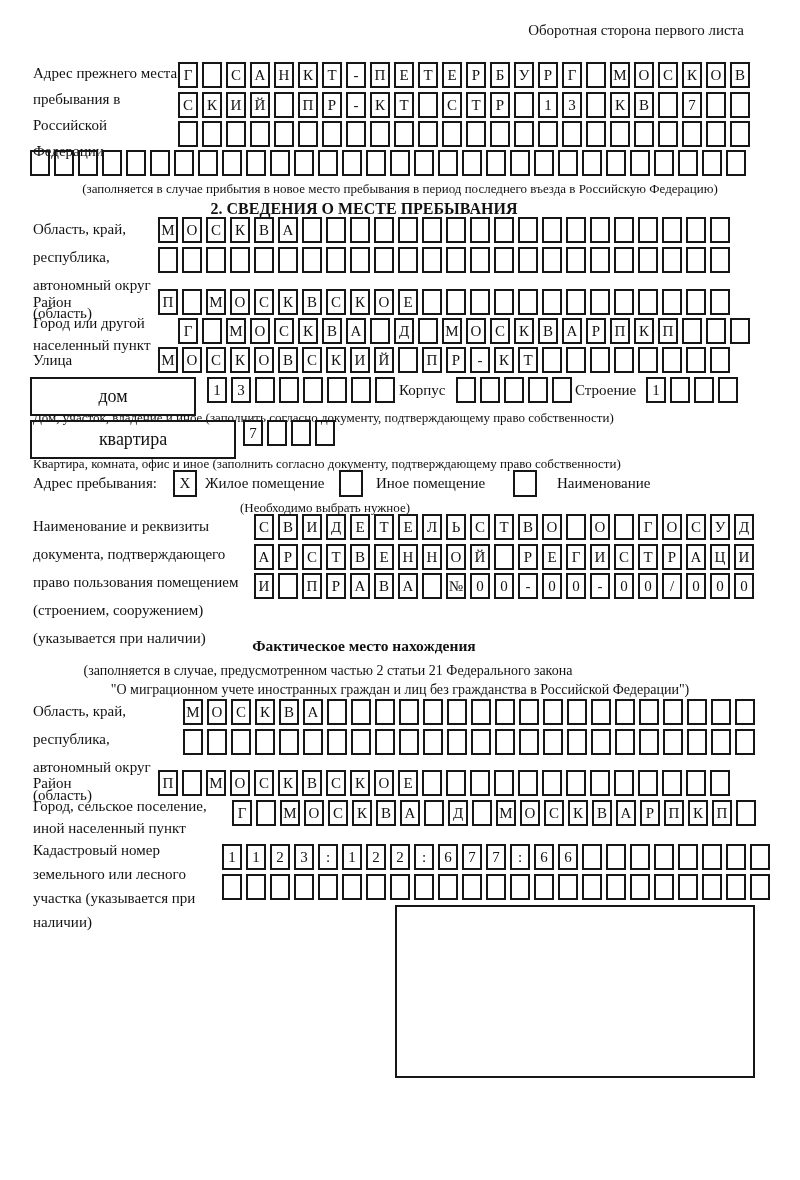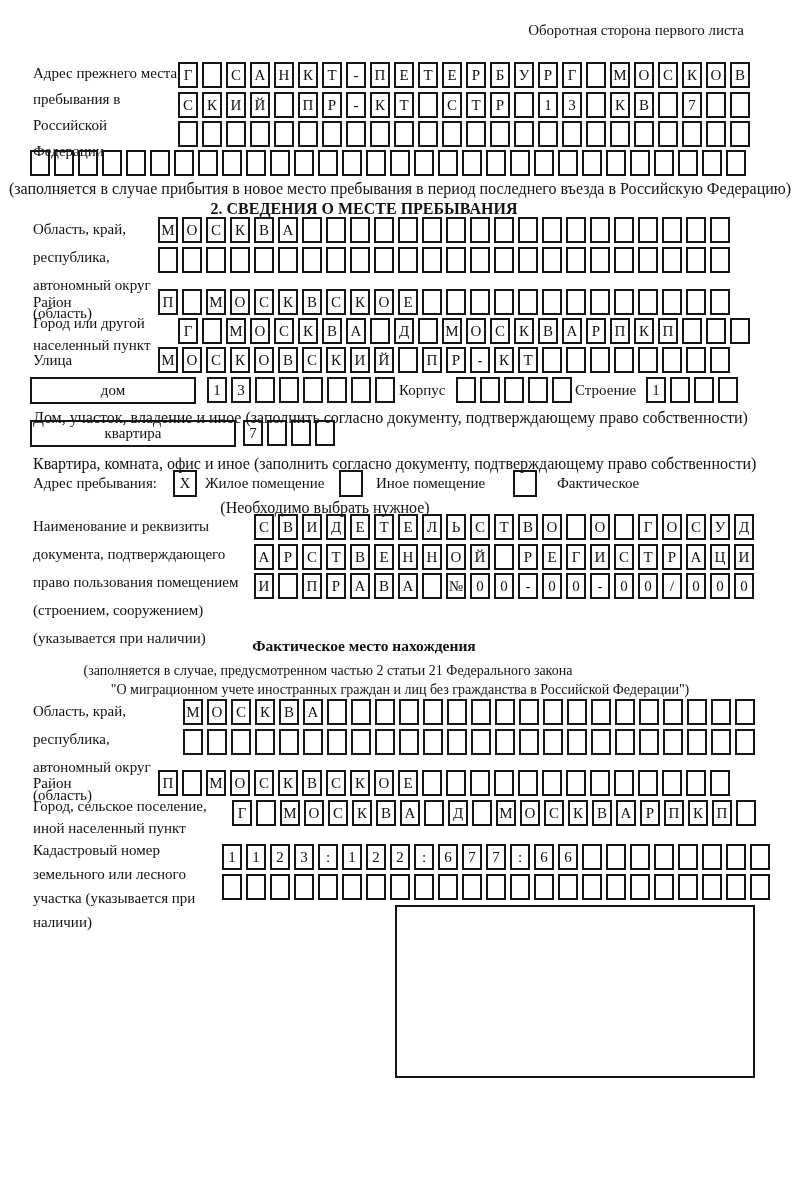--- a/index.html
+++ b/index.html
@@ -1,27 +1,27 @@
 <!DOCTYPE html>
 <html><head>
 <meta charset="utf-8">
 <style>
   html,body{margin:0;padding:0;background:#fff;}
   .page{position:relative;width:800px;height:1180px;background:#fff;color:#111;
         font-family:"Liberation Serif","DejaVu Serif",serif;overflow:hidden;}
   .abs{position:absolute;}
   .lbl{font-size:15px;line-height:26px;}
-  .cap{font-size:16px;line-height:18px;}
+  .cap{font-size:13px;line-height:18px;}
   .ttl{font-size:16px;font-weight:bold;text-align:center;width:728px;left:0;}
   .cellrow{display:flex;gap:4px;}
   .cell{box-sizing:border-box;width:20px;height:26px;border:2px solid #161616;
         display:flex;align-items:center;justify-content:center;
         font-size:15px;line-height:22px;}
-  .bigbox{box-sizing:border-box;height:27px;border:2px solid #161616;
-          display:flex;align-items:center;justify-content:center;font-size:15px;}
+  .bigbox{box-sizing:border-box;height:39px;border:2px solid #161616;
+          display:flex;align-items:center;justify-content:center;font-size:18px;}
   .chk{box-sizing:border-box;width:24px;height:27px;border:2px solid #161616;
        display:flex;align-items:center;justify-content:center;font-size:15px;}
   .stamp{box-sizing:border-box;border:2px solid #161616;background:#fff;}
   .ctr{text-align:center;}
 </style>
 </head>
 <body>
 
 <div class="page">
 
@@ -316,21 +316,21 @@
       <span class="cell"></span>
     </div>
   <div class="abs cap" style="top:455px;left:33px;width:740px;">Квартира, комната, офис и иное (заполнить согласно документу, подтверждающему право собственности)</div>
 
   <div class="abs lbl" style="top:470px;left:33px;">Адрес пребывания:</div>
   <div class="abs chk" style="top:470px;left:173px;">X</div>
   <div class="abs lbl" style="top:470px;left:205px;">Жилое помещение</div>
   <div class="abs chk" style="top:470px;left:339px;"></div>
   <div class="abs lbl" style="top:470px;left:376px;">Иное помещение</div>
   <div class="abs chk" style="top:470px;left:513px;"></div>
-  <div class="abs lbl" style="top:470px;left:557px;">Фактическое</div>
+  <div class="abs lbl" style="top:470px;left:557px;">Наименование</div>
   <div class="abs cap ctr" style="top:499px;left:150px;width:350px;">(Необходимо выбрать нужное)</div>
 
   <div class="abs lbl" style="top:512px;left:33px;width:224px;line-height:28px;">Наименование и реквизиты документа, подтверждающего право пользования помещением (строением, сооружением) (указывается при наличии)</div>
   <div class="abs cellrow" style="top:514px;left:254px;">
       <span class="cell">С</span>
       <span class="cell">В</span>
       <span class="cell">И</span>
       <span class="cell">Д</span>
       <span class="cell">Е</span>
       <span class="cell">Т</span>

